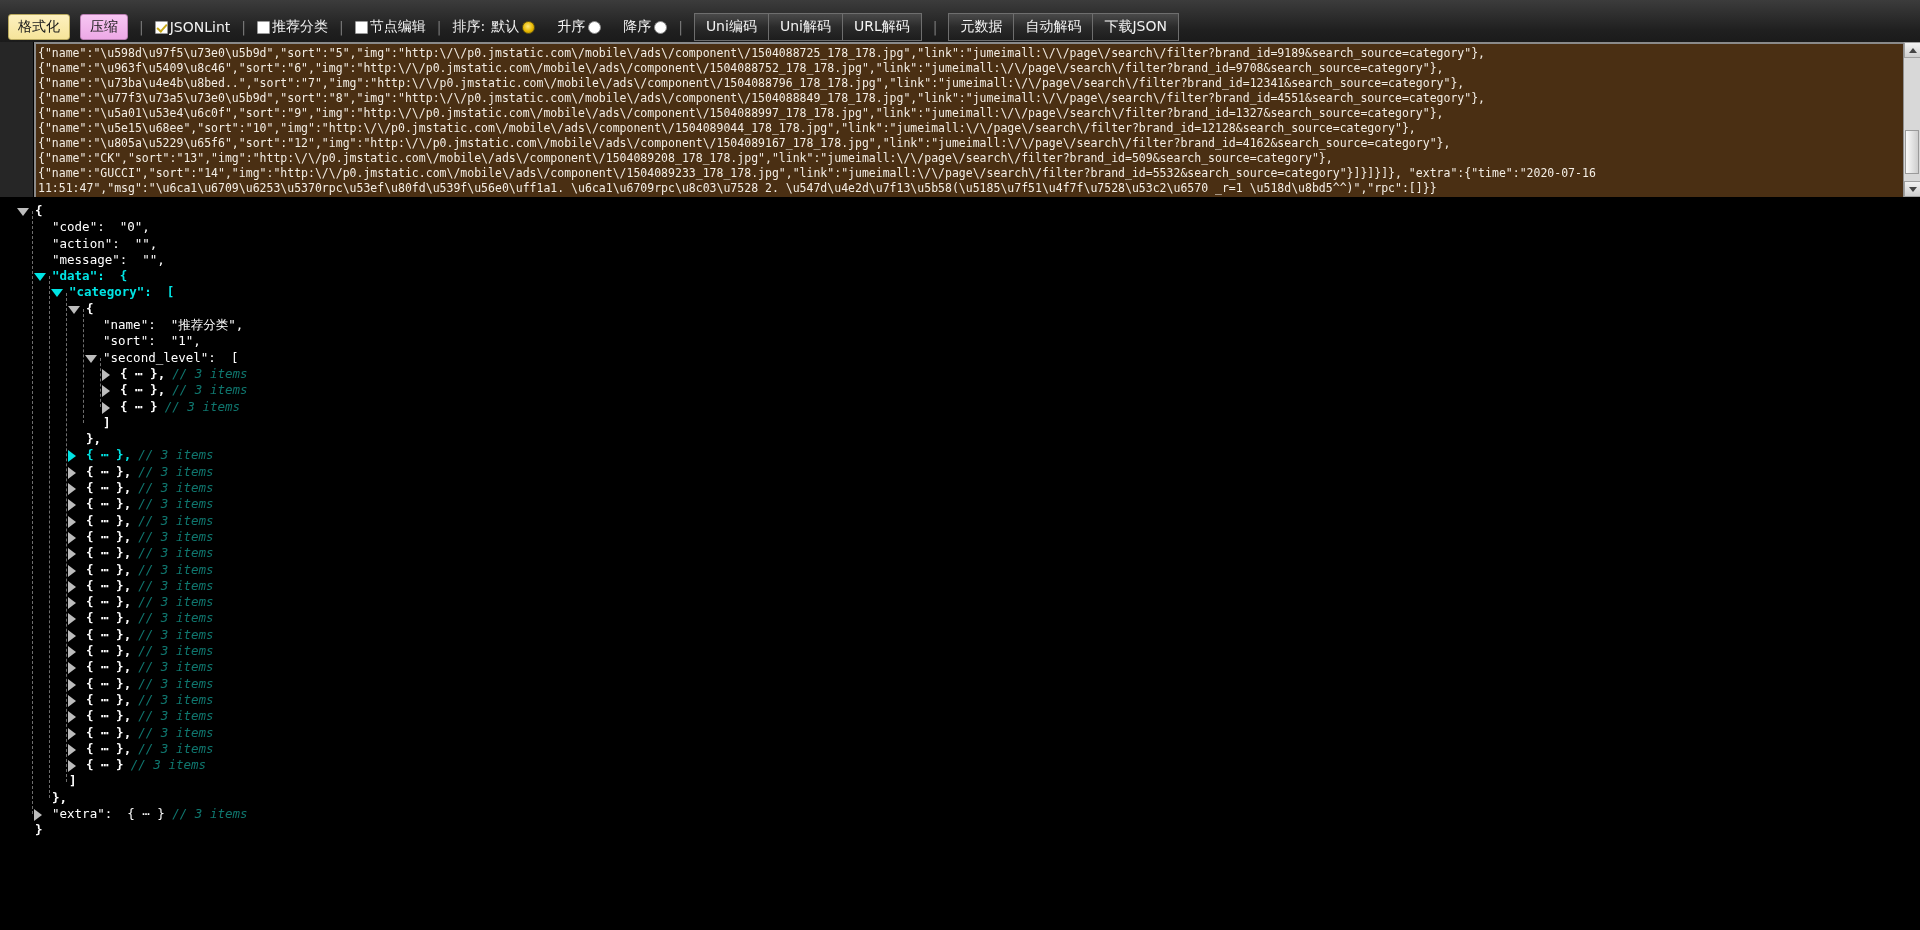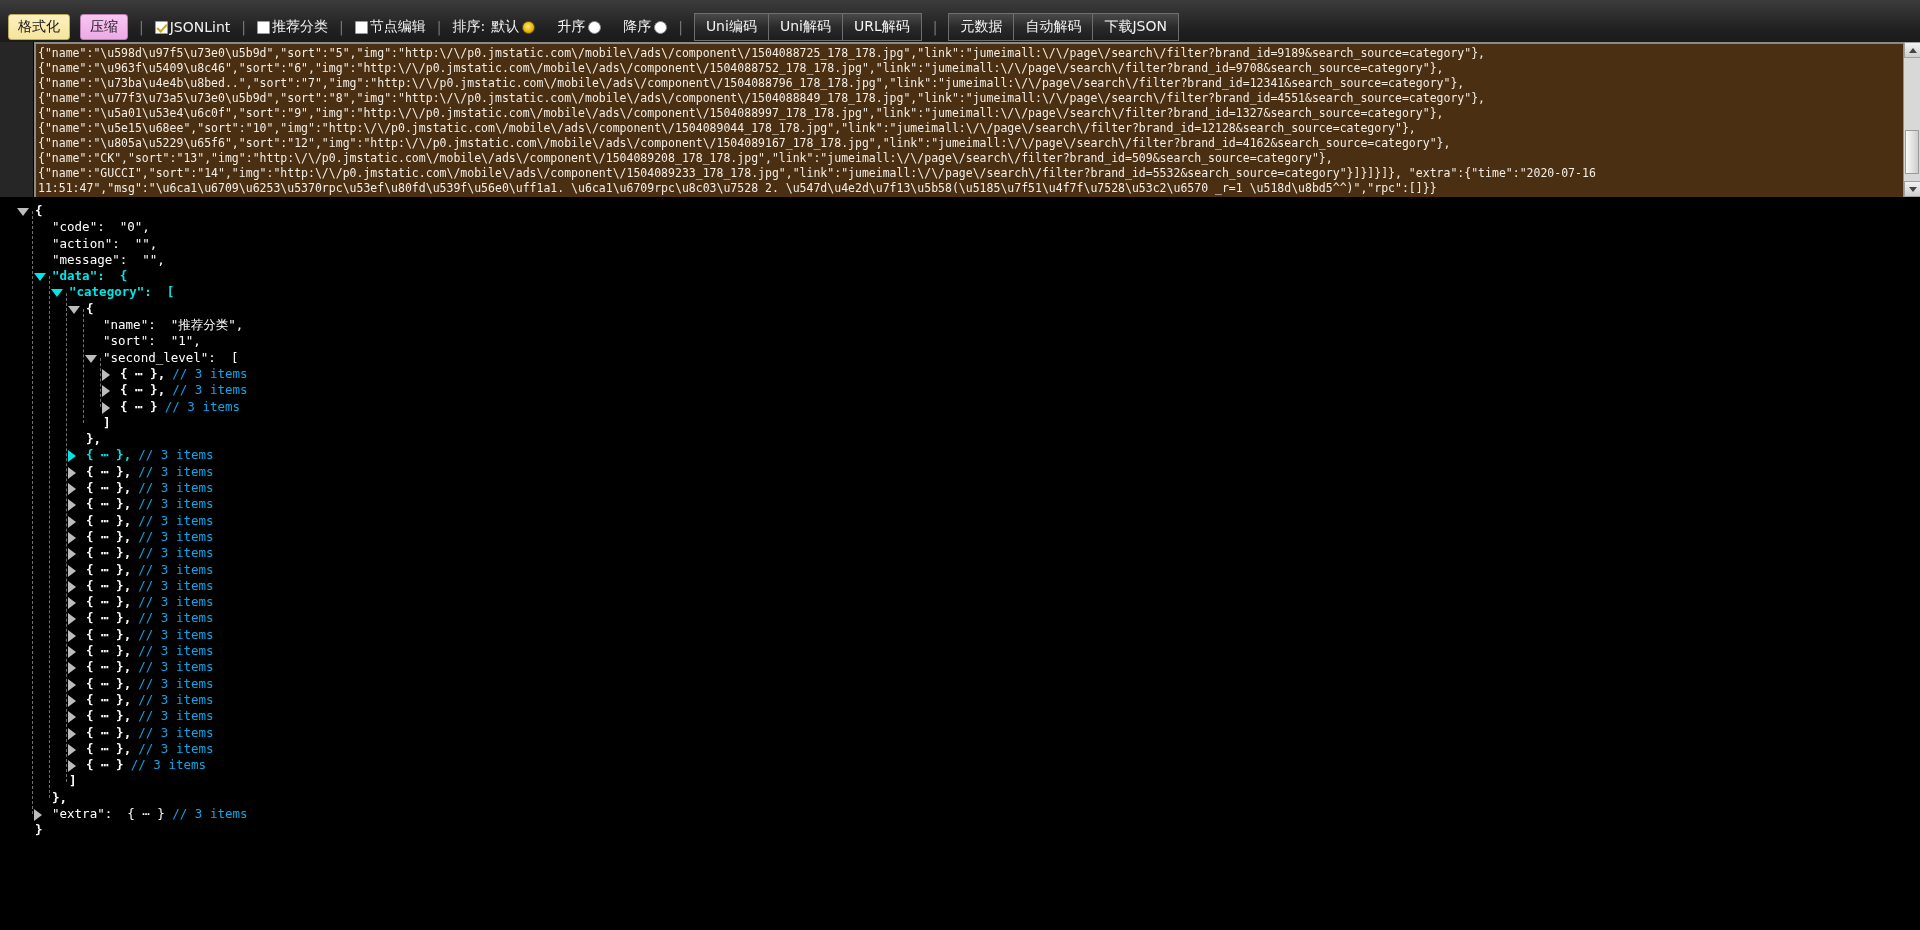--- a/index.html
+++ b/index.html
@@ -187,21 +187,21 @@
     font-family: "DejaVu Sans Mono", monospace;
     font-size: 12.5px;
     line-height: 16.3px;
     padding: 6px 0 0 0;
     overflow: hidden;
   }
   .row { position: relative; height: 16.3px; white-space: pre; }
   .row .txt { display: inline-block; }
   .key { color: #ffffff; }
   .key-open { color: #00e5e5; font-weight: bold; }
-  .comment { color: #0ea5e9; }
+  .comment { color: #0f766e; font-style: italic; }
   .ph { color: #ffffff; font-weight: bold; }
   .ph-cyan { color: #00e5e5; font-weight: bold; }
 
   
   .tri {
     position: absolute;
     width: 0; height: 0;
     cursor: pointer;
   }
   .tri.down-grey {

